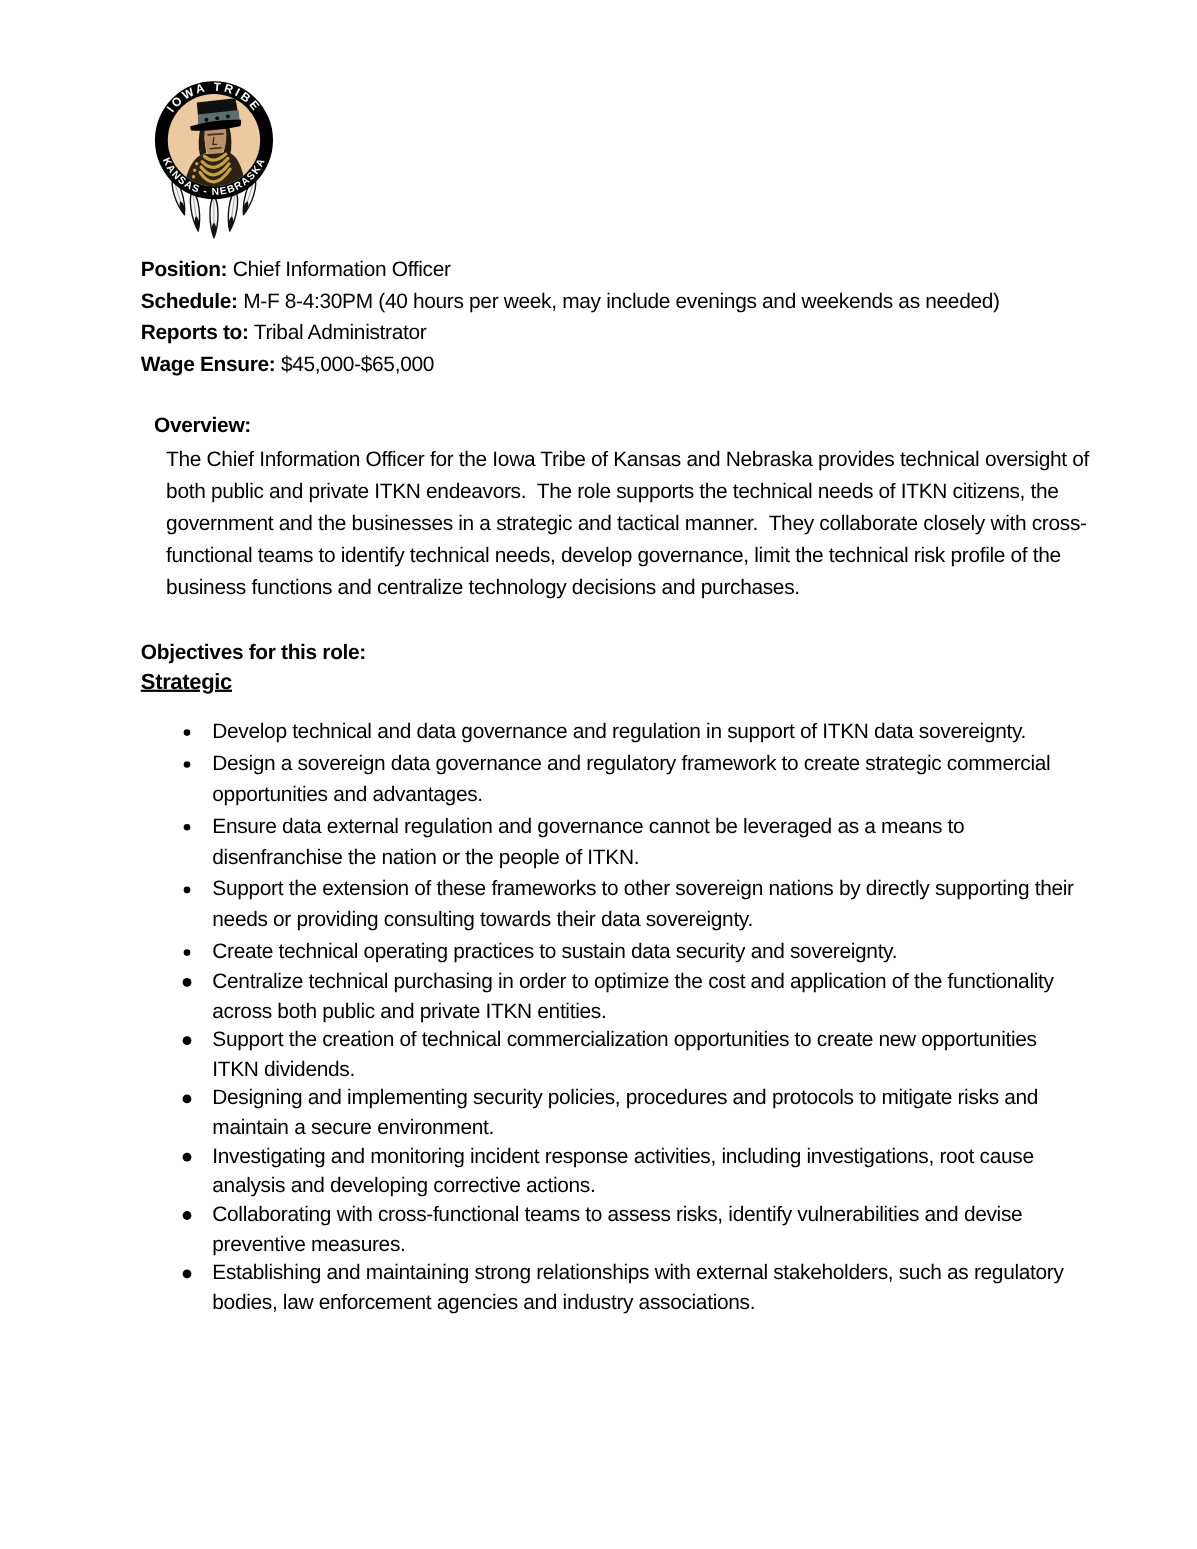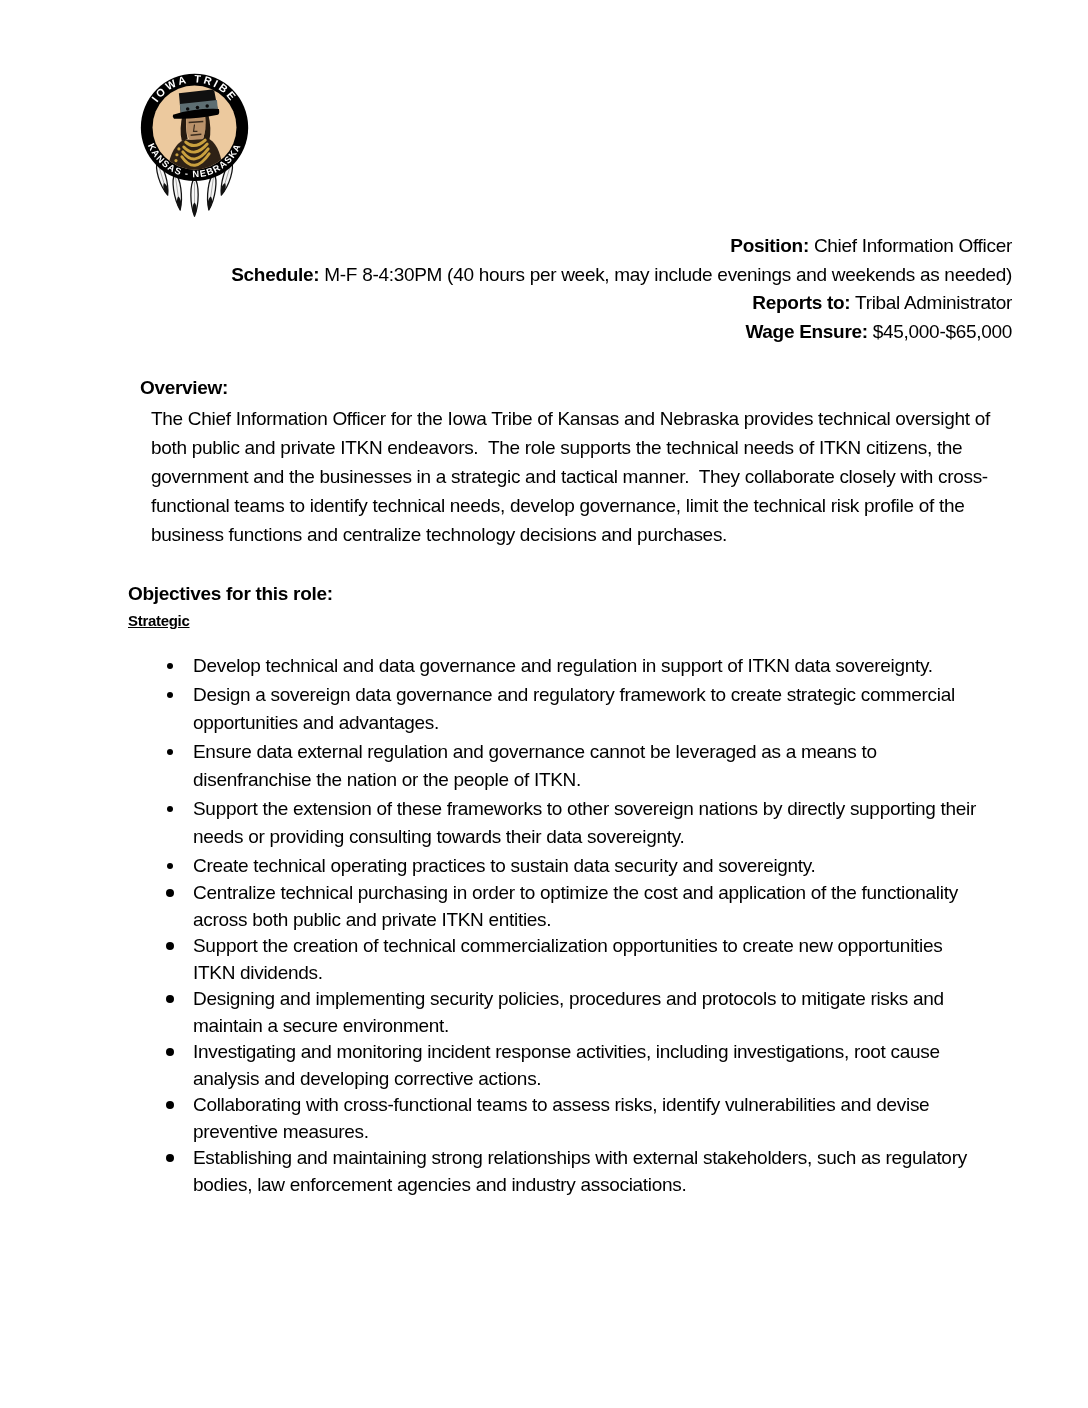--- a/index.html
+++ b/index.html
@@ -29,38 +29,37 @@
     left: 128px;
     top: 232px;
     width: 884px;
     font-size: 19px;
     letter-spacing: -0.3px;
     color: #000000;
   }
   .meta p {
     line-height: 28.5px;
     white-space: nowrap;
-    text-align: right;
   }
   .meta .lbl { font-weight: bold; }
   h2.sec-heading {
     font-size: 19px;
     font-weight: bold;
     line-height: 28px;
   }
   h2.overview-h { margin-top: 28px; margin-left: 12px; }
   .body-par {
     margin-top: 2px;
     line-height: 29px;
     white-space: pre-wrap;
     margin-left: 23px;
   }
   h2.objectives-h { margin-top: 31px; }
   h3.strategic-h {
-    font-size: 15px;
+    font-size: 20px;
     font-weight: bold;
     text-decoration: underline;
     line-height: 25px;
   }
   ul.bullets {
     list-style: none;
     margin-left: 38px;
     width: 820px;
   }
   ul.bullets li {

